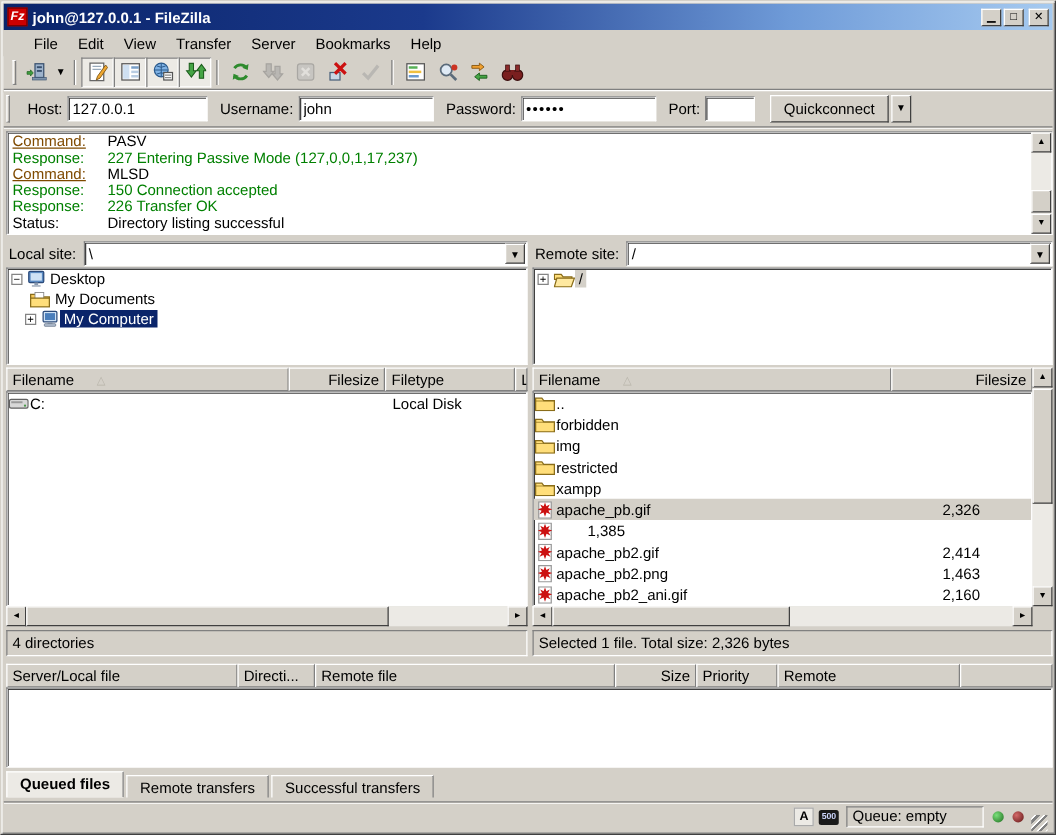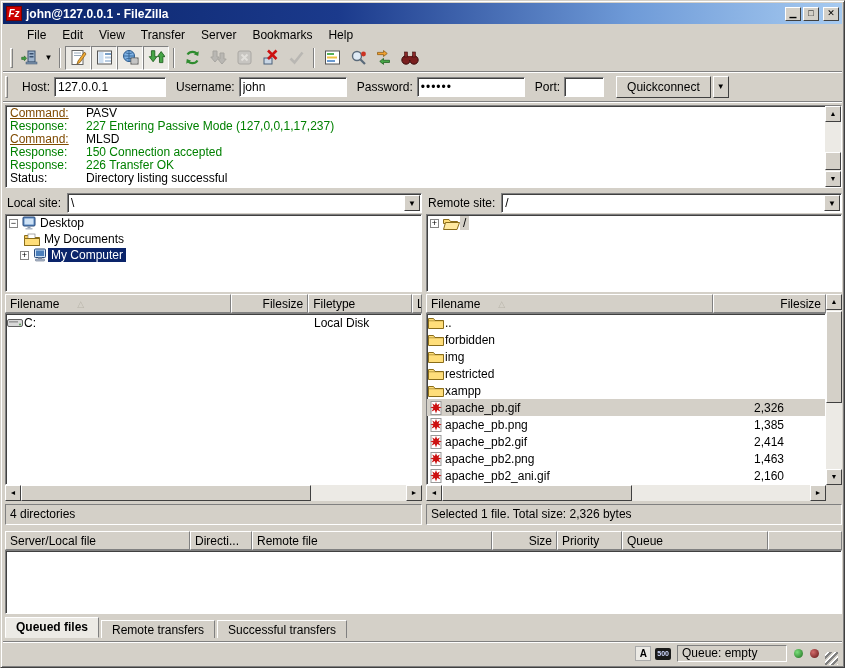--- a/index.html
+++ b/index.html
@@ -433,21 +433,20 @@
         <span class="file-name">apache_pb.gif</span>
         <span class="file-size">2,326</span>
       </div>
       <div class="file-row">
         <span class="icon">
             <svg width="14" height="14" viewBox="0 0 14 14">
               <rect x="2" y="0.5" width="10" height="13" fill="#fff" stroke="#999"></rect>
               <path d="M7 1 L8.1 4 L10.8 2.6 L9.4 5.4 L12.8 6.4 L9.7 7.5 L11.4 10.4 L8.2 9 L7 12.4 L5.8 9 L2.6 10.4 L4.3 7.5 L1.2 6.4 L4.6 5.4 L3.2 2.6 L5.9 4 Z" fill="#CC1111"></path>
             </svg>
           </span>
-        <span class="file-name">apache_pb.png</span>
         <span class="file-size">1,385</span>
       </div>
       <div class="file-row">
         <span class="icon">
             <svg width="14" height="14" viewBox="0 0 14 14">
               <rect x="2" y="0.5" width="10" height="13" fill="#fff" stroke="#999"></rect>
               <path d="M7 1 L8.1 4 L10.8 2.6 L9.4 5.4 L12.8 6.4 L9.7 7.5 L11.4 10.4 L8.2 9 L7 12.4 L5.8 9 L2.6 10.4 L4.3 7.5 L1.2 6.4 L4.6 5.4 L3.2 2.6 L5.9 4 Z" fill="#CC1111"></path>
             </svg>
           </span>
         <span class="file-name">apache_pb2.gif</span>
@@ -497,21 +496,21 @@
     <div class="col raised-soft" style="width:240px">
         <span>Remote file</span>
       </div>
     <div class="col raised-soft col-right" style="width:65px">
         <span>Size</span>
       </div>
     <div class="col raised-soft" style="width:65px">
         <span>Priority</span>
       </div>
     <div class="col raised-soft" style="width:146px">
-        <span>Queue</span>
+        <span>Remote</span>
       </div>
     <div class="col raised-soft" style="flex:1"></div>
   </div>
   <div class="queuebody field"></div>
 
   <div class="tabs">
     <div class="tab active">Queued files</div>
     <div class="tab">Remote transfers</div>
     <div class="tab">Successful transfers</div>
   </div>

